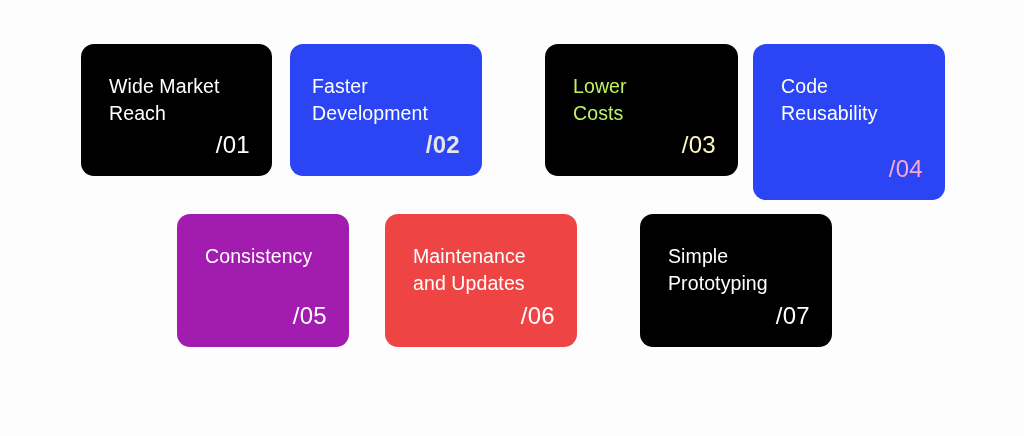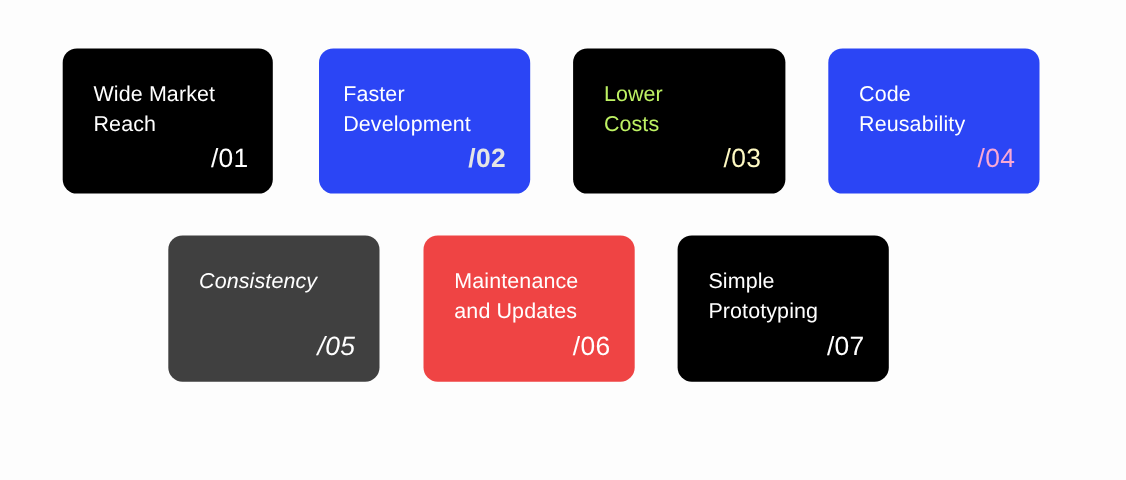--- a/index.html
+++ b/index.html
@@ -26,21 +26,21 @@
     position: absolute;
     box-sizing: border-box;
     border-radius: 13px;
     padding: 29px 22px 18px 28px;
     display: flex;
     flex-direction: column;
     justify-content: space-between;
     overflow: hidden;
   }
 
-  .card.dark  { background: #000000; }
+  .card.dark  { background: #000000; margin-left: 24px; }
   .card.blue  { background: #2b45f5; }
 
   .card-title {
     color: #ffffff;
     font-size: 19.5px;
     font-weight: 300;
     line-height: 27px;
     letter-spacing: 0.1px;
     white-space: pre-line;
     margin: 0;
@@ -69,26 +69,26 @@
     <div class="card blue" style="left: 290px; top: 44px; width: 192px; height: 132px; border-radius: 13px; background: rgb(43, 69, 245); padding-left: 22px;">
       <p class="card-title" style="color: rgb(255, 255, 255);">Faster
 Development</p>
       <p class="card-number" style="color: #e5e5e5; font-weight: bold;">/02</p>
     </div>
     <div class="card dark" style="left: 521px; top: 44px; width: 193px; height: 132px; border-radius: 13px; background: rgb(0, 0, 0);">
       <p class="card-title" style="color: #bef264;">Lower
 Costs</p>
       <p class="card-number" style="color: #fef9c3;">/03</p>
     </div>
-    <div class="card blue" style="left: 753px; top: 44px; width: 192px; height: 132px; border-radius: 13px; background: rgb(43, 69, 245);">
+    <div class="card blue" style="left: 753px; top: 44px; width: 192px; height: 156px; border-radius: 13px; background: rgb(43, 69, 245);">
       <p class="card-title" style="color: rgb(255, 255, 255);">Code
 Reusability</p>
       <p class="card-number" style="color: #f9a8d4;">/04</p>
     </div>
-    <div class="card dark" style="left: 153px; top: 214px; width: 192px; height: 133px; border-radius: 13px; background: #404040; font-style: italic;">
+    <div class="card dark" style="left: 153px; top: 214px; width: 172px; height: 133px; border-radius: 13px; background: #a21caf;">
       <p class="card-title" style="color: rgb(255, 255, 255);">Consistency</p>
       <p class="card-number" style="color: rgb(255, 255, 255);">/05</p>
     </div>
     <div class="card blue" style="left: 385px; top: 214px; width: 192px; height: 133px; border-radius: 13px; background: #ef4444;">
       <p class="card-title" style="color: rgb(255, 255, 255);">Maintenance
 and Updates</p>
       <p class="card-number" style="color: rgb(255, 255, 255);">/06</p>
     </div>
     <div class="card dark" style="left: 616px; top: 214px; width: 192px; height: 133px; border-radius: 13px; background: rgb(0, 0, 0);">
       <p class="card-title" style="color: rgb(255, 255, 255);">Simple

